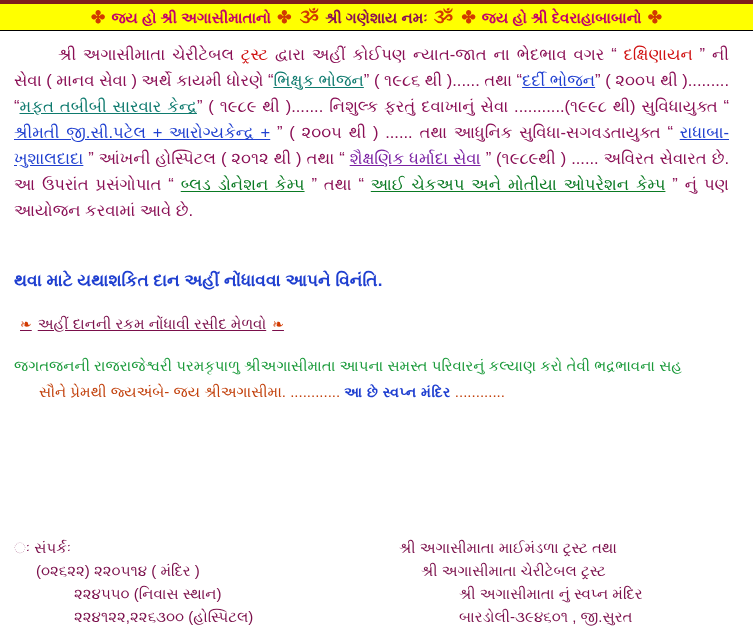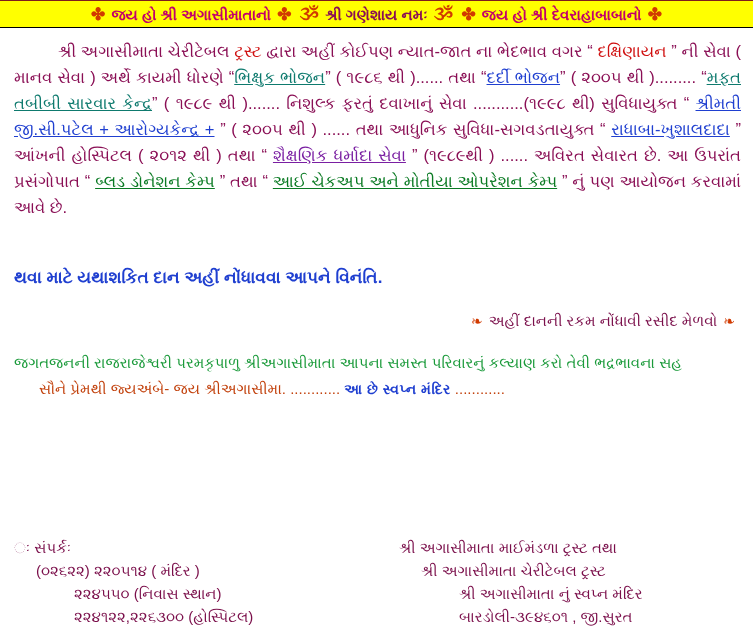--- a/index.html
+++ b/index.html
@@ -16,40 +16,40 @@
   .page {
     position: relative;
     width: 753px;
     height: 636px;
     box-sizing: border-box;
   }
 
   
   .header-bar {
     background: #ffff00;
-    border-top: 1px solid #7f1d1d;
+    border-top: 4px solid #7f1d1d;
     border-bottom: 1px solid #000;
     height: 26px;
     line-height: 26px;
     text-align: center;
     white-space: nowrap;
     overflow: hidden;
     font-size: 15px;
     font-weight: bold;
     color: #a0005a;
   }
   .header-bar .seg-a { color: #c2006b; }
   .header-bar .seg-sym { color: #d13a00; font-size: 17px; padding: 0 2px; }
   .header-bar .seg-om { color: #d13a00; font-size: 18px; padding: 0 2px; }
   .header-bar .seg-b { color: #8a0f55; }
   .header-bar .seg-c { color: #c2006b; }
 
   
   .body-block {
-    padding: 10px 12px 0 14px;
+    padding: 10px 24px 0 14px;
   }
   .para {
     font-size: 16.5px;
     line-height: 26px;
     color: #8a0f55;
     text-align: justify;
     margin: 0 0 2px 0;
   }
   .para.first { text-indent: 44px; }
   .u { text-decoration: underline; }
@@ -63,23 +63,24 @@
     font-size: 17px;
     line-height: 28px;
     color: #1f3fd0;
     font-weight: bold;
     margin: 16px 0 0 0;
     text-align: justify;
   }
 
   .receipt-line {
     margin: 20px 0 0 0;
-    text-align: right;
+    text-align: left;
     font-size: 15px;
     color: #7a0e4a;
+    text-decoration: underline;
   }
   .receipt-line .orn {
     color: #d13a00;
     font-size: 14px;
     padding: 0 6px;
   }
 
   .para3 {
     margin: 20px 0 16px 0;
     font-size: 15px;

